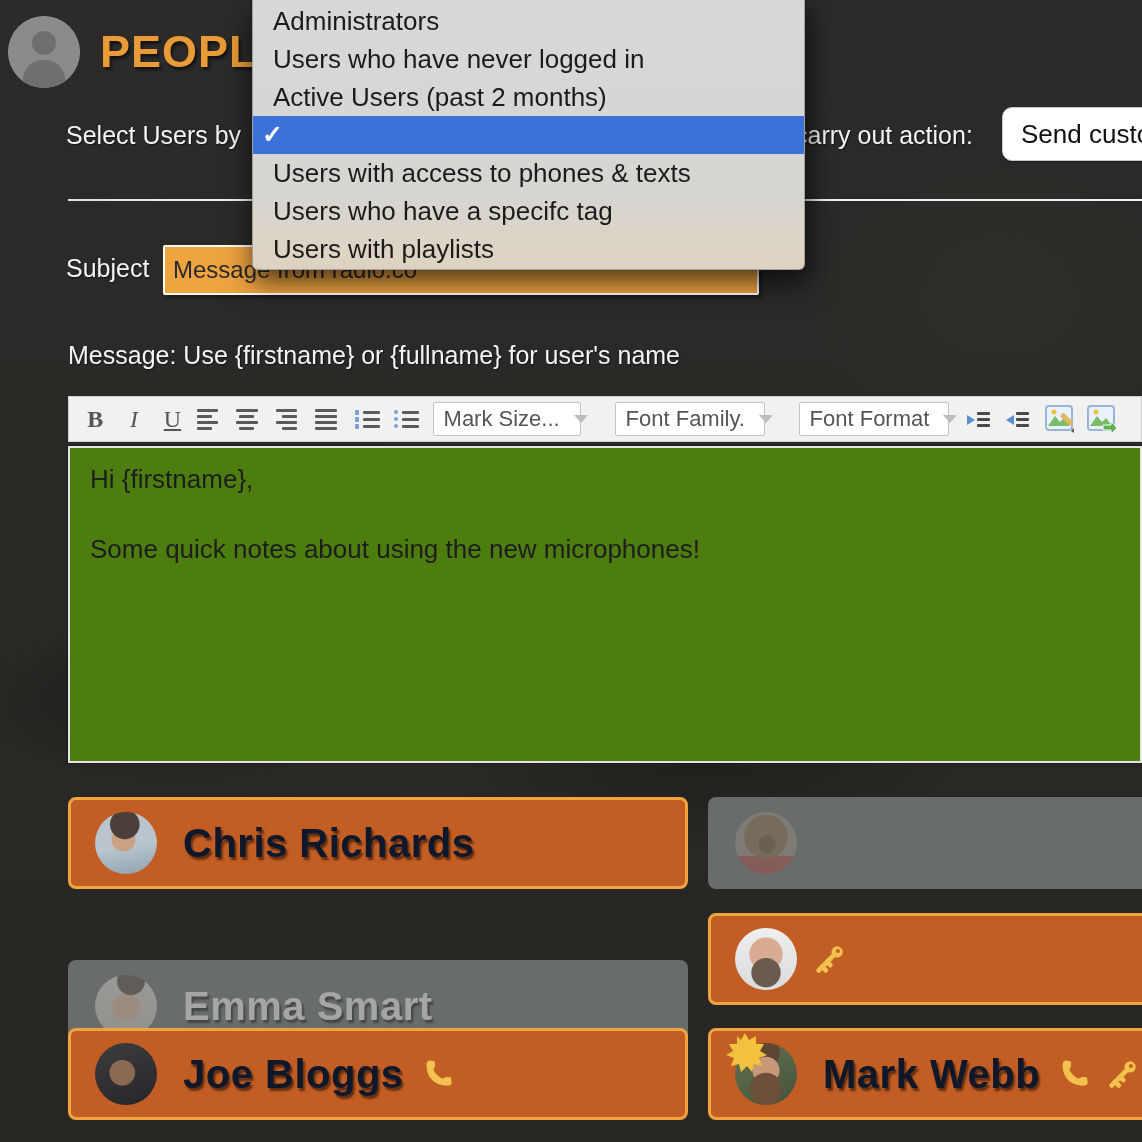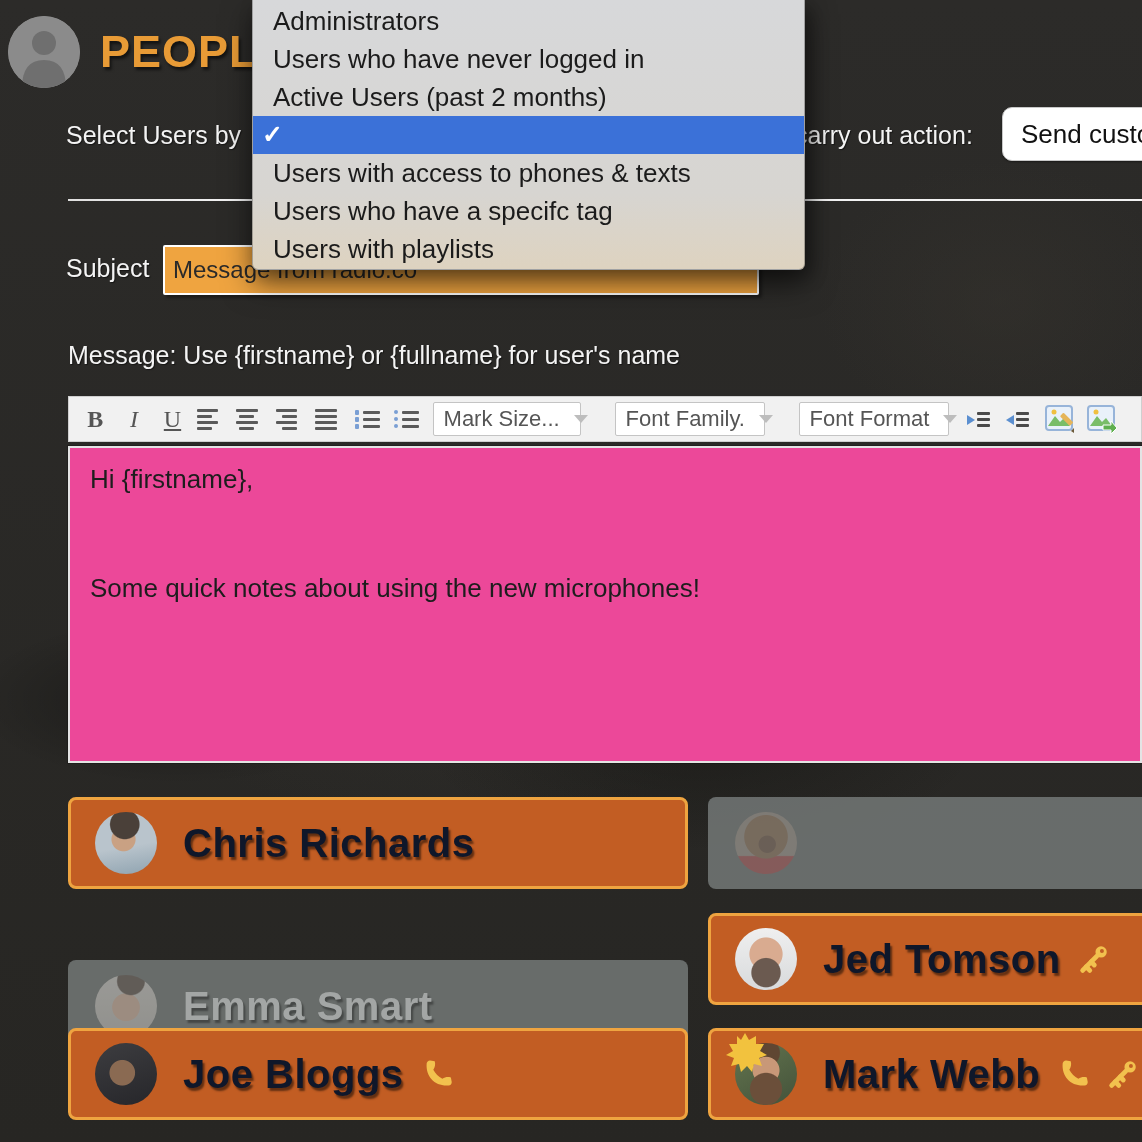--- a/index.html
+++ b/index.html
@@ -73,24 +73,24 @@
   .sel-size { width:148px; } .sel-family { width:150px; } .sel-format { width:150px; margin-right:18px; }
   .tb-indent { width:26px; height:24px; margin-right:16px; position:relative; display:inline-flex;
     flex-direction:column; justify-content:center; gap:3px; }
   .tb-indent i { display:block; height:3px; background:#4a4a4a; border-radius:1px; width:100%; }
   .tb-indent i.short { width:55%; margin-left:auto; }
   .tb-indent .arr { position:absolute; left:0; top:8px; width:0; height:0;
     border-top:5px solid transparent; border-bottom:5px solid transparent; border-left:8px solid #5b8fd0; }
   .tb-outdent .arr { border-left:none; border-right:8px solid #5b8fd0; }
   .tb-img { width:30px; height:30px; margin-right:12px; display:inline-block; }
 
-  .editor-content { margin-top:4px; height:317px; background:#ec4899;
+  .editor-content { margin-top:4px; height:317px; background:#4d7c0f;
     border:2px solid #e4e4e4; box-shadow:0 0 0 1px rgba(0,0,0,0.2);
     color:#1d1d1d; font-size:26px; padding:16px 20px; }
-  .editor-line2 { margin-top:78px; }
+  .editor-line2 { margin-top:39px; }
 
   
   .user-card { position:absolute; width:620px; height:92px; border-radius:8px;
     display:flex; align-items:center; padding-left:24px; }
   .user-card.sel { background:#c25d23; border:3px solid #efa440; }
   .user-card.unsel { background:rgba(108,112,111,0.95); border:3px solid rgba(108,112,111,0); }
   .user-avatar { width:62px; height:62px; border-radius:50%; flex:0 0 62px; position:relative; }
   .unsel .user-avatar { opacity:0.45; }
   .user-name { margin-left:26px; font-size:40px; font-weight:bold; color:#0f172a;
     text-shadow:2px 3px 2px rgba(0,0,0,0.5); letter-spacing:0.5px; }
@@ -269,21 +269,20 @@
 </div>
 <div class="user-card unsel" style="left:708px; top:797px;">
   <span class="user-avatar av-eliza"></span>
 </div>
 <div class="user-card unsel" style="left:68px; top:960px;">
   <span class="user-avatar av-emma"></span>
   <span class="user-name">Emma Smart</span>
 </div>
 <div class="user-card sel" style="left:708px; top:913px;">
   <span class="user-avatar av-jed"></span>
-  <span class="user-name">Jed Tomson</span>
   <span class="badge">
     <svg width="34" height="34" viewBox="0 0 24 24">
       <g stroke="#f2c14e" stroke-width="3.4" fill="none" stroke-linecap="round">
         <circle cx="17" cy="7" r="4" fill="#f2c14e" stroke="none"></circle>
         <circle cx="17.6" cy="6.4" r="1.4" fill="#c25d23" stroke="none"></circle>
         <line x1="14" y1="10" x2="4" y2="20"></line>
         <line x1="6.5" y1="17.5" x2="9" y2="20"></line>
         <line x1="10" y1="14" x2="12.2" y2="16.2"></line>
       </g>
     </svg>

